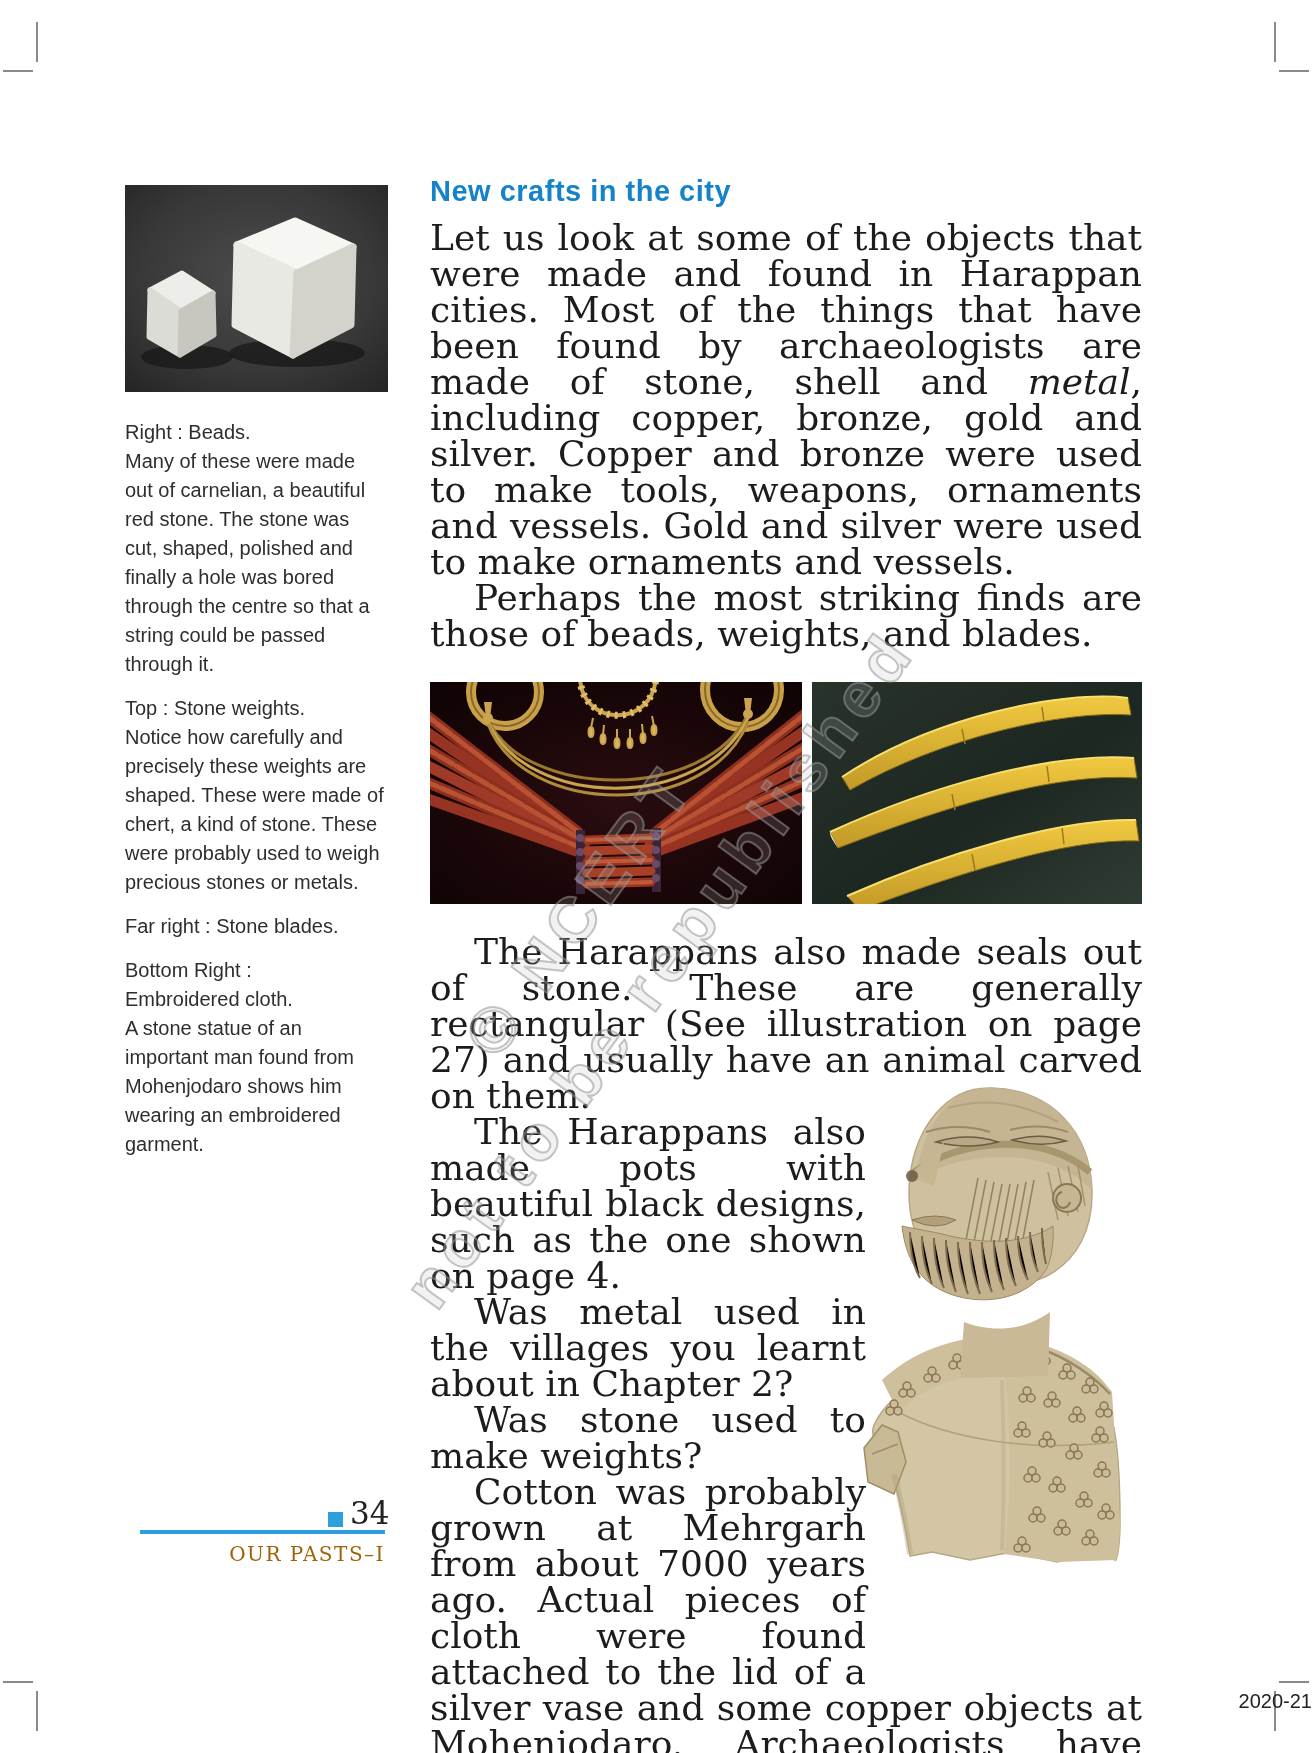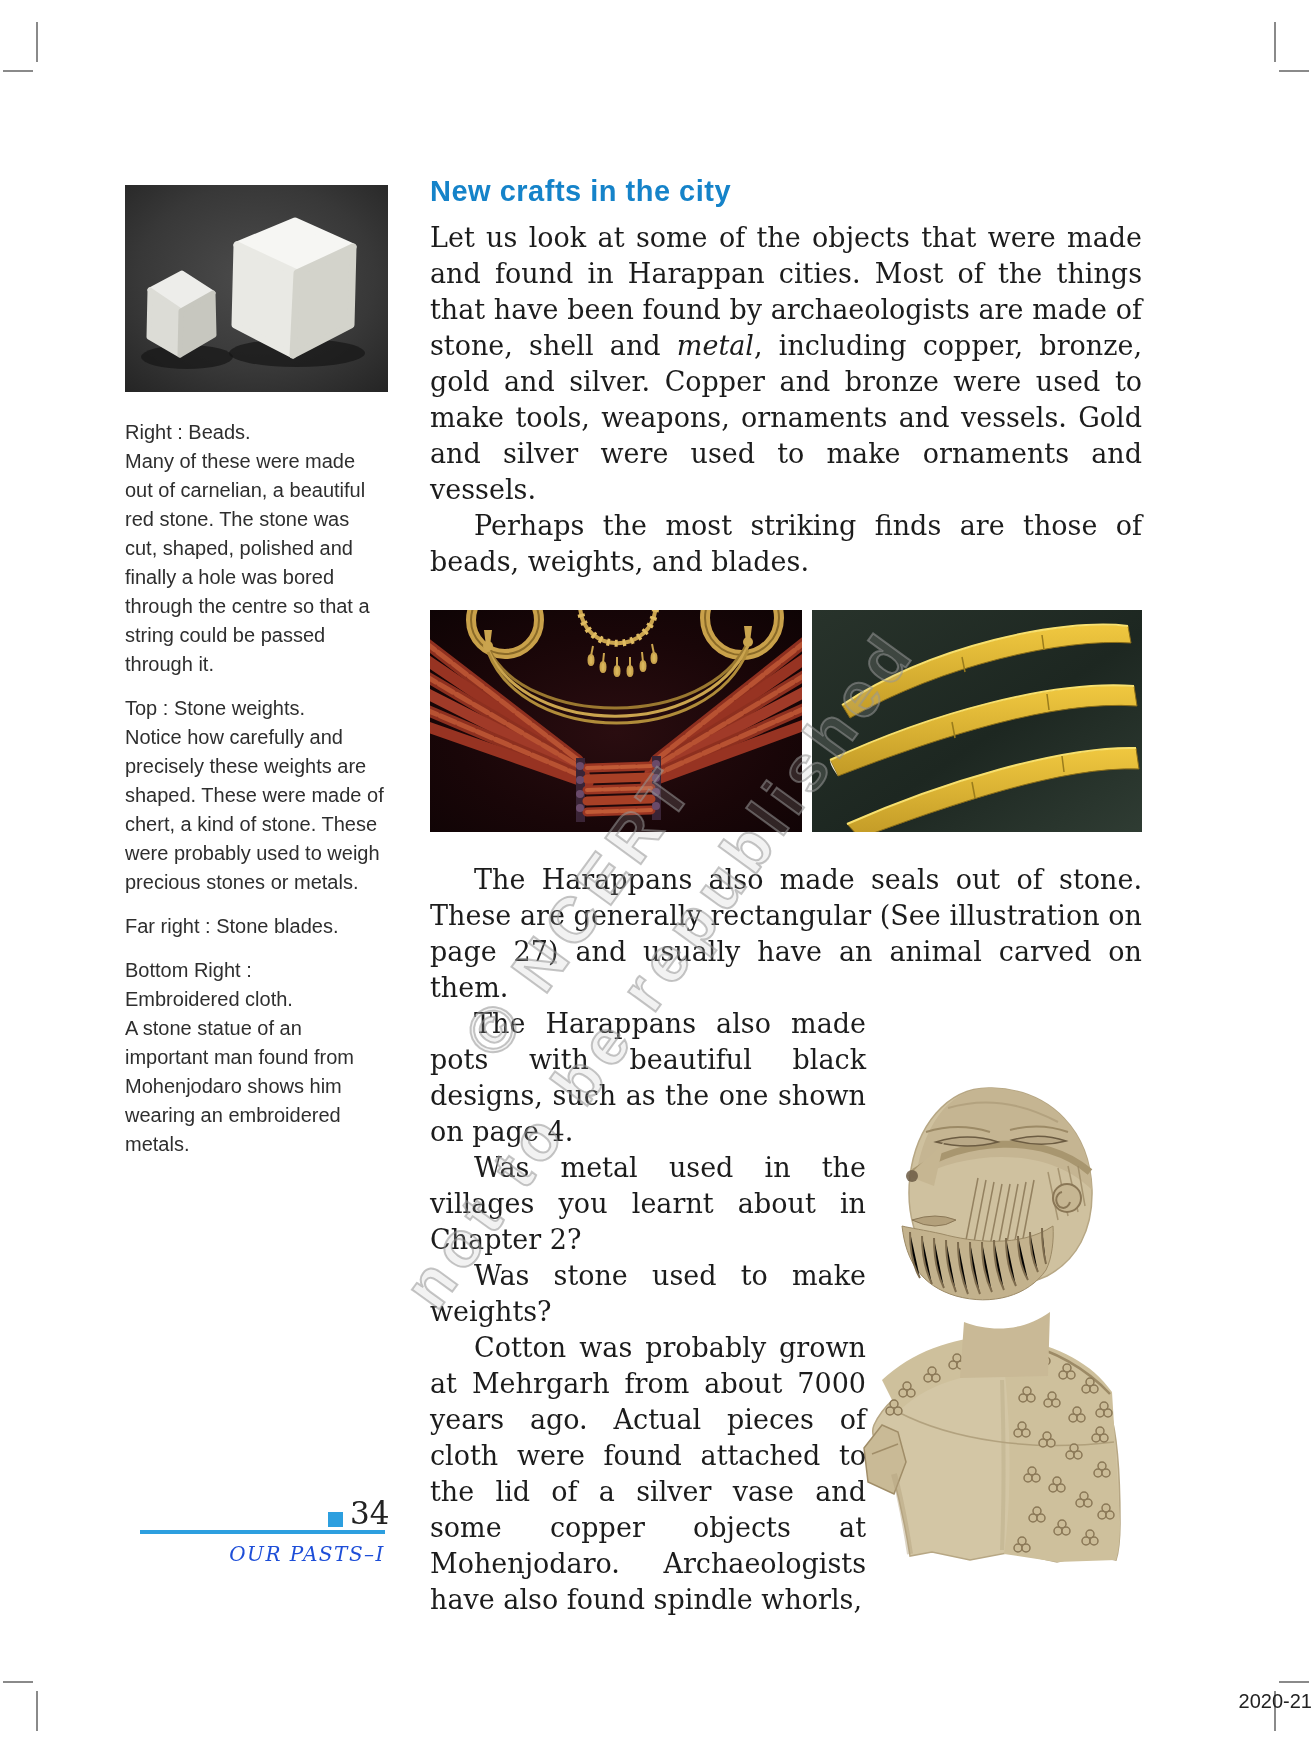--- a/index.html
+++ b/index.html
@@ -30,21 +30,21 @@
   }
   .caption{white-space:pre-line;margin:0 0 15px 0;}
 
   
   .main-col{position:absolute;left:430px;top:175px;width:712px;z-index:2;}
   .heading{
     font-family:"Liberation Sans",sans-serif;font-weight:bold;font-size:29px;
     color:var(--heading_blue);margin:0 0 12px 0;letter-spacing:0.5px;
   }
   .main-col p{
-    margin:0;font-size:27px;line-height:36px;text-align:justify;color:var(--body_text);
+    margin:0;font-size:36px;line-height:36px;text-align:justify;color:var(--body_text);
   }
   .indent{text-indent:44px;}
   .q{color:var(--question_purple);}
   .photos{display:flex;gap:10px;margin:30px 0 26px 0;}
   .photo-box{display:block;}
   .float-spacer{float:right;width:264px;height:500px;margin:52px 0 0 12px;}
 
   
   .statue{position:absolute;left:852px;top:1080px;width:280px;height:492px;z-index:1;}
 
@@ -59,21 +59,21 @@
     -webkit-text-stroke:2px rgba(150,150,150,0.55);
     white-space:nowrap;
   }
 
   
   .pgnum-square{position:absolute;left:328px;top:1512px;width:15px;height:15px;background:var(--accent_blue);}
   .pgnum{position:absolute;left:350px;top:1495px;font-size:31px;color:#222;}
   .footer-rule{position:absolute;left:140px;top:1530px;width:245px;height:4px;background:var(--accent_blue);}
   .book-title{
     position:absolute;left:140px;top:1542px;width:245px;text-align:right;
-    font-size:20px;letter-spacing:1.5px;color:#1d4ed8;font-style:italic;
+    font-size:20px;letter-spacing:1.5px;color:#a16207;
   }
   .year{
     position:absolute;left:0;right:0;top:1690px;text-align:right;
     font-family:"Liberation Sans",sans-serif;font-size:20px;color:#222;
   }
 </style>
 </head>
 <body>
 
 <div class="page">
@@ -116,21 +116,21 @@
   </div>
 
   <div class="captions">
     <p class="caption">Right : Beads.
 Many of these were made out of carnelian, a beautiful red stone. The stone was cut, shaped, polished and finally a hole was bored through the centre so that a string could be passed through it.</p>
     <p class="caption">Top : Stone weights.
 Notice how carefully and precisely these weights are shaped. These were made of chert, a kind of stone. These were probably used to weigh precious stones or metals.</p>
     <p class="caption">Far right : Stone blades.</p>
     <p class="caption">Bottom Right :
 Embroidered cloth.
-A stone statue of an important man found from Mohenjodaro shows him wearing an embroidered metals.</p>
+A stone statue of an important man found from Mohenjodaro shows him wearing an embroidered garment.</p>
   </div>
 
   <div class="main-col">
     <h1 class="heading">New crafts in the city</h1>
 
     <p><span>Let us look at some of the objects that were made and found in Harappan cities. Most of the things that have been found by archaeologists are made of stone, shell and </span><i>metal</i><span>, including copper, bronze, gold and silver. Copper and bronze were used to make tools, weapons, ornaments and vessels. Gold and silver were used to make ornaments and vessels.</span></p>
 
     <p class="indent">Perhaps the most striking finds are those of beads, weights, and blades.</p>
 
     <div class="photos">

